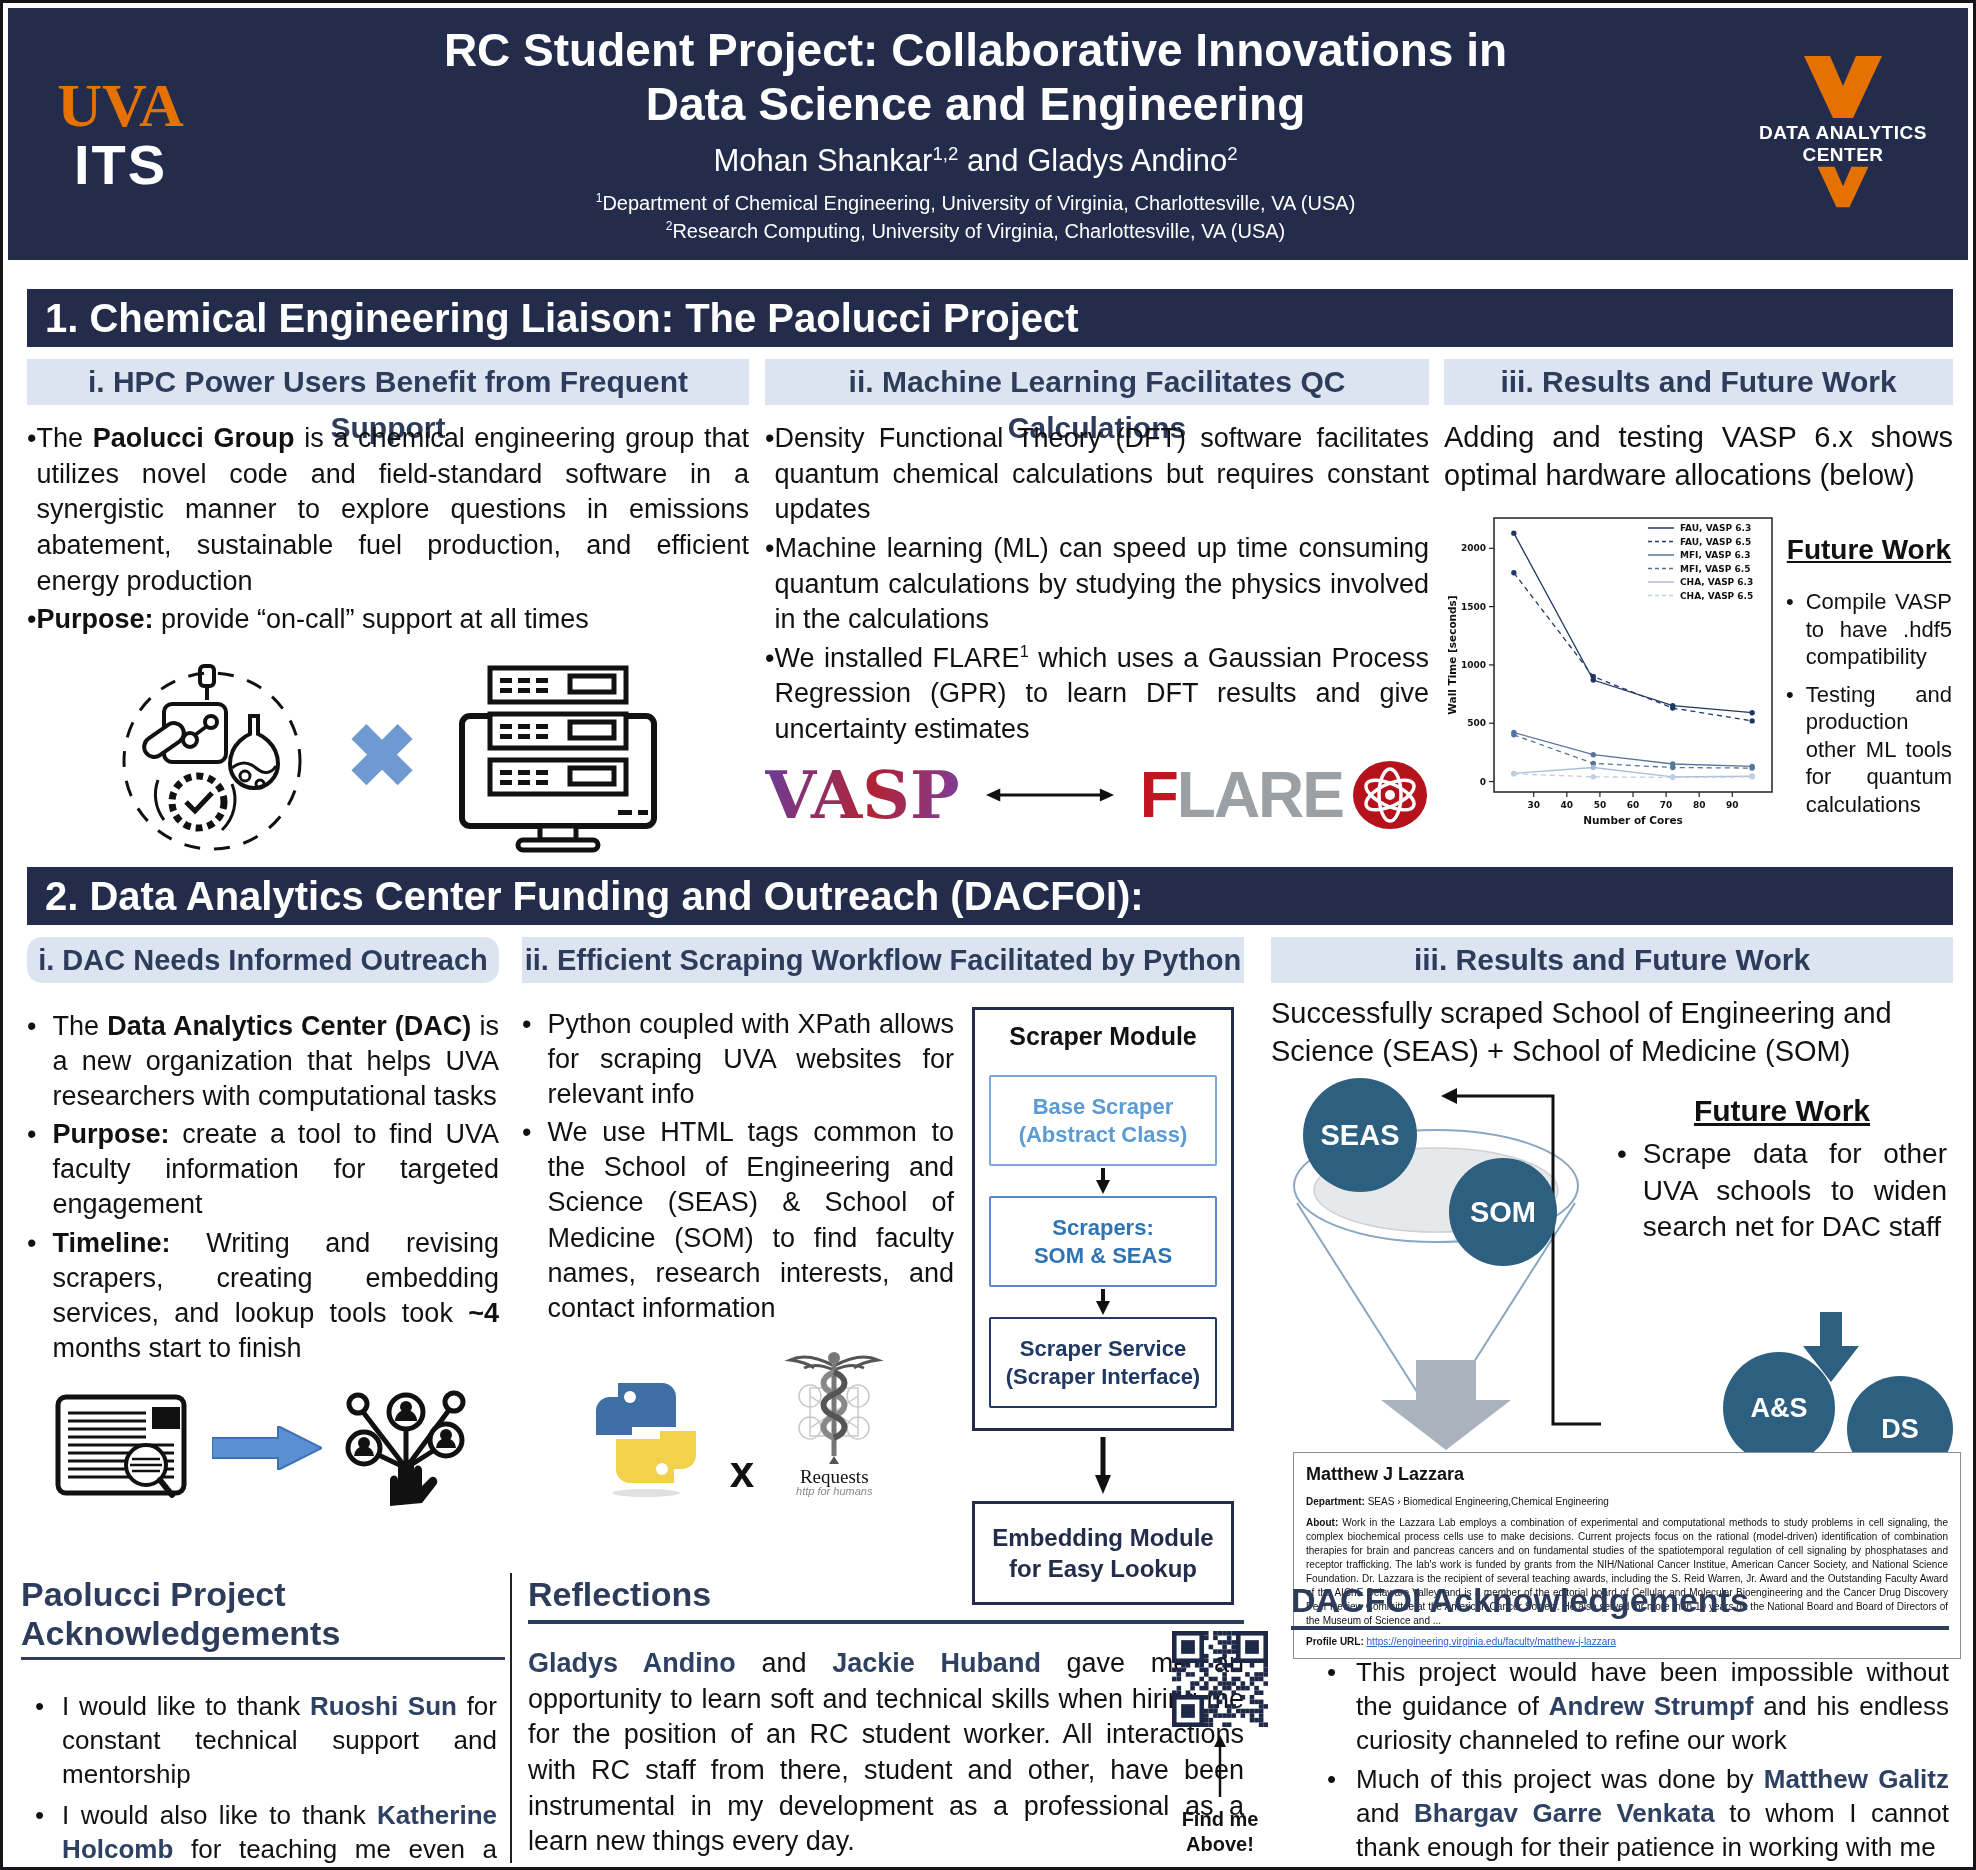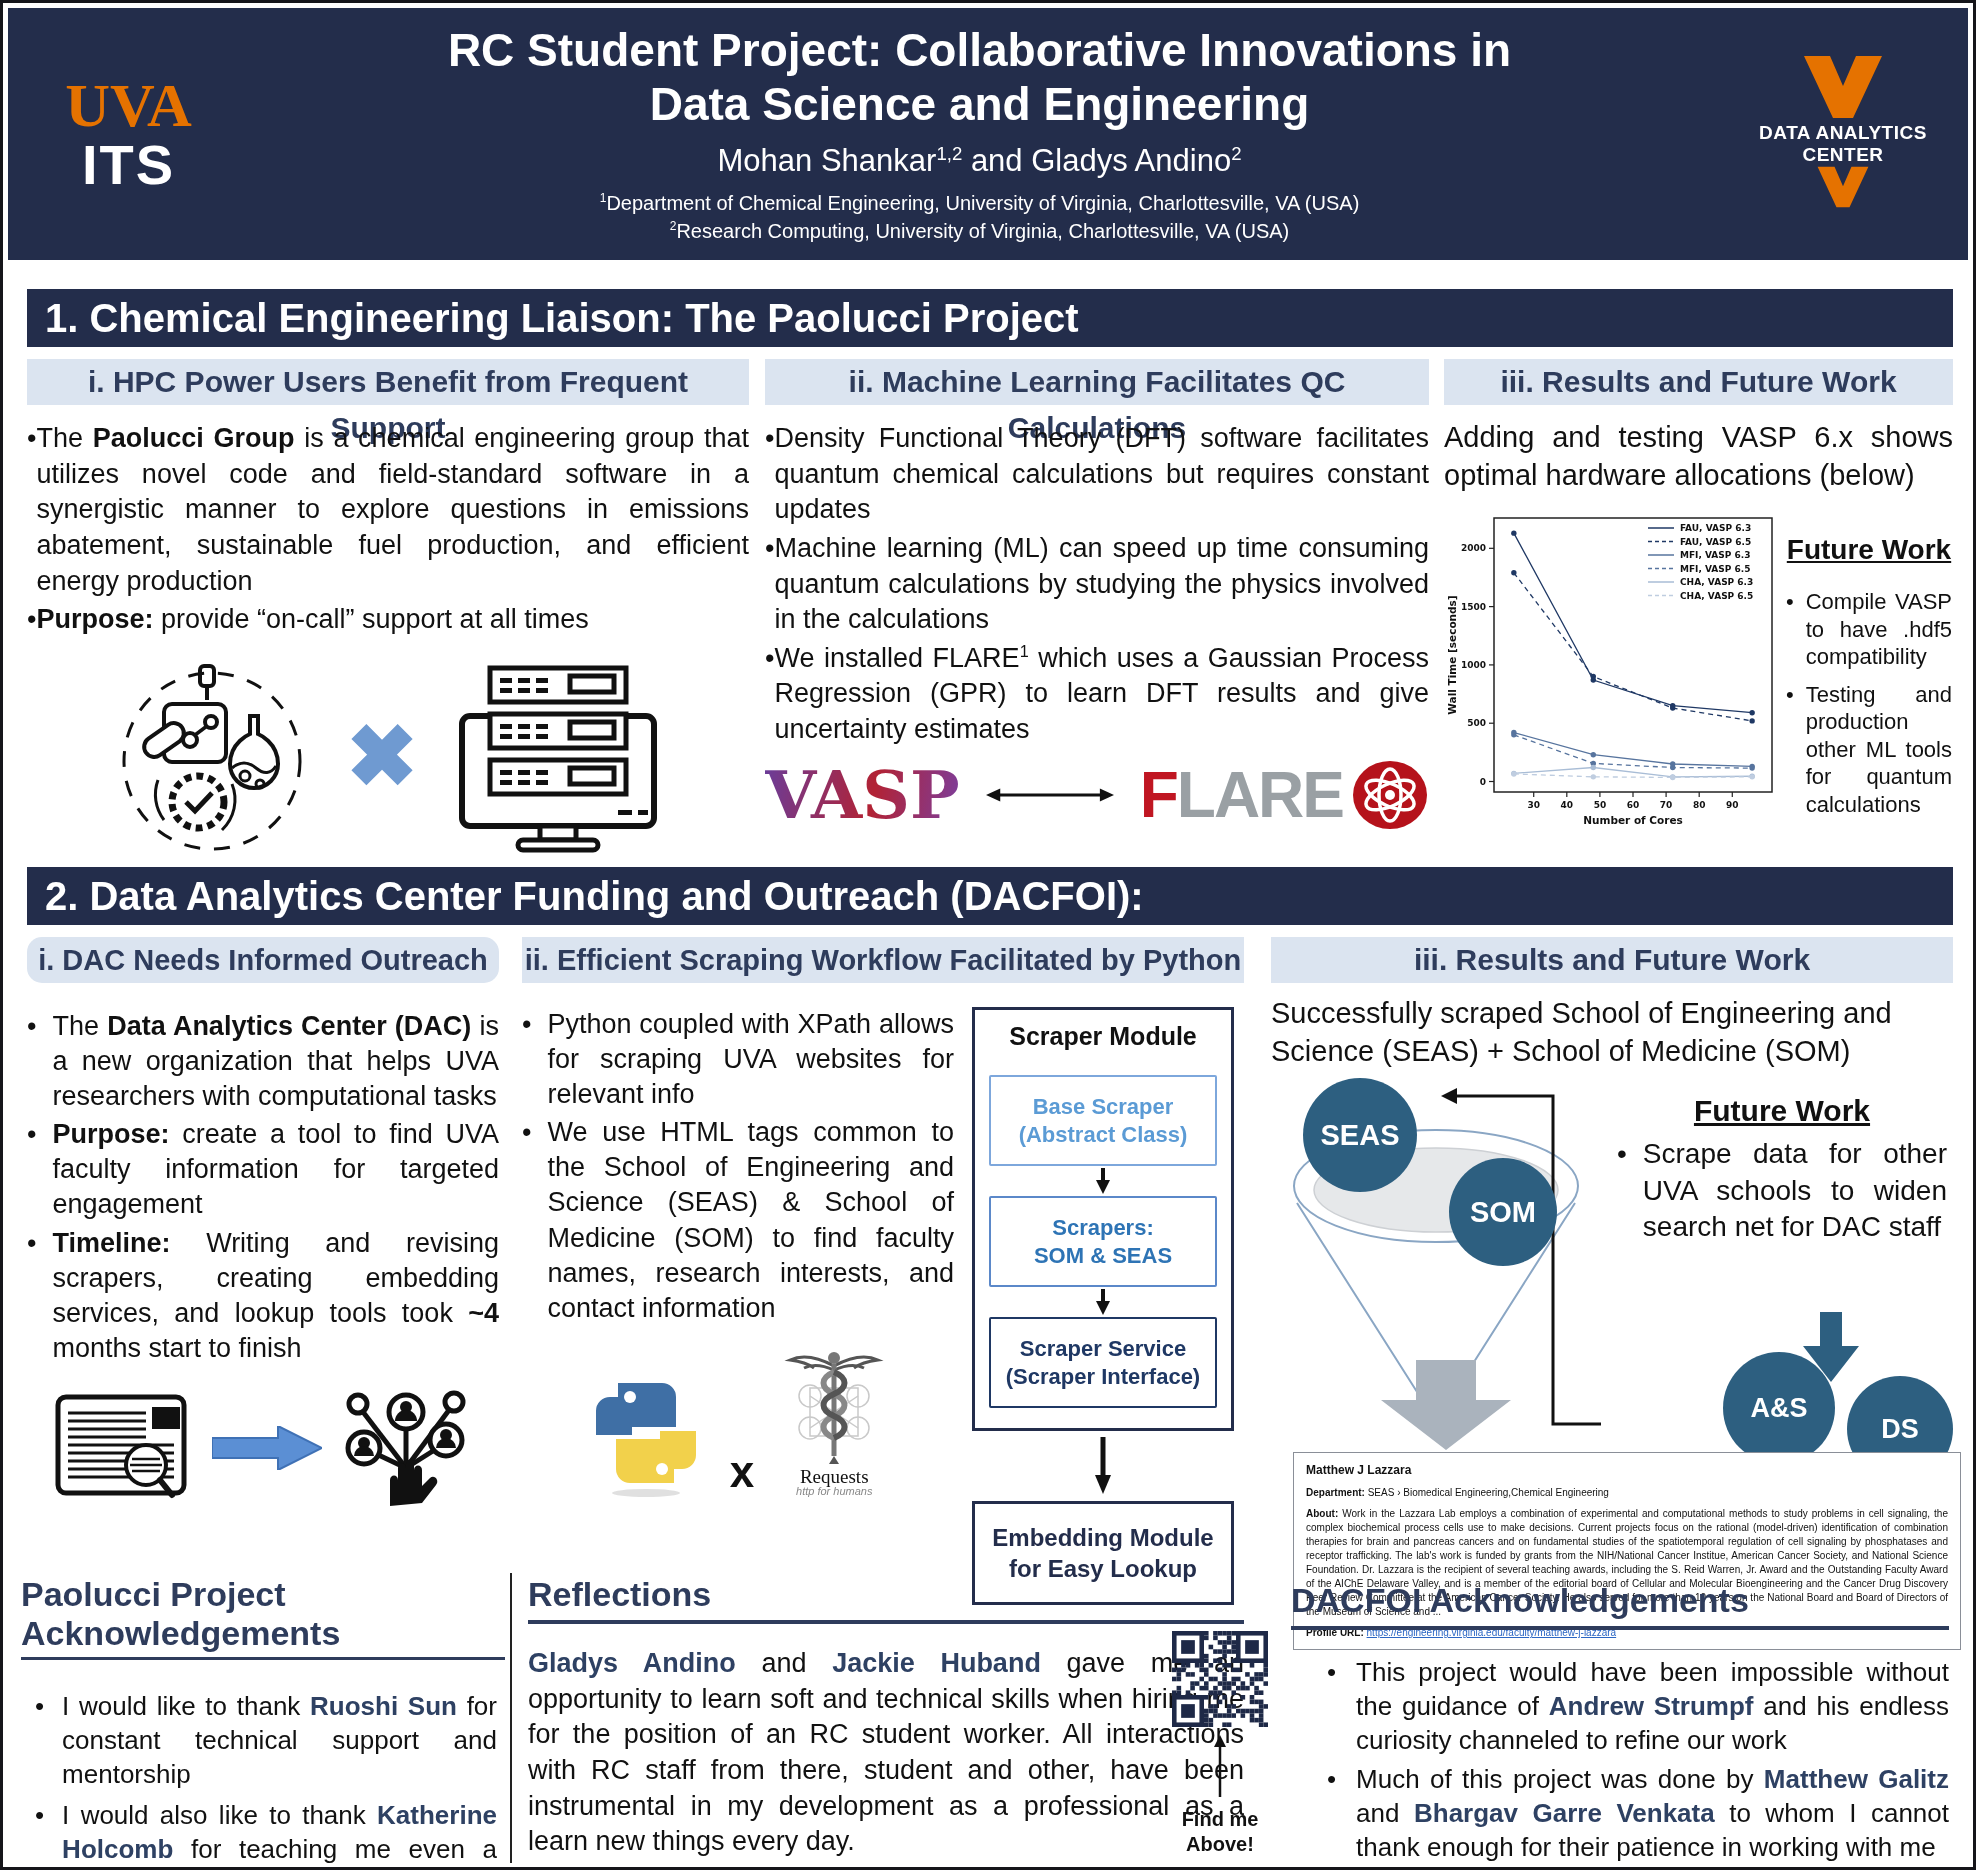--- a/index.html
+++ b/index.html
@@ -1,21 +1,21 @@
 <!DOCTYPE html>
 <html><head>
 <meta charset="utf-8">
 <style>
   html,body{margin:0;padding:0;background:#444;}
   .poster{position:relative;width:1976px;height:1870px;background:#fff;border:3px solid #15151a;
     font-family:"Liberation Sans",sans-serif;box-sizing:border-box;overflow:hidden;color:#111;}
   .abs{position:absolute;}
   
   .hdr{left:5px;top:5px;width:1960px;height:252px;background:#232D4B;color:#fff;display:flex;align-items:center;}
-  .uva-logo{width:225px;text-align:center;flex:none;padding-left:8px;}
+  .uva-logo{width:225px;text-align:center;flex:none;}
   .uva-top{font-family:"Liberation Serif",serif;font-weight:bold;font-size:62px;color:#E57200;line-height:1.0;}
   .uva-bot{font-weight:bold;font-size:56px;color:#fff;line-height:1.05;letter-spacing:2px;}
   .hdr-mid{flex:1;text-align:center;}
   .p-title{font-weight:bold;font-size:46px;line-height:1.18;max-width:1150px;margin:0 auto;}
   .p-auth{font-size:31px;margin-top:12px;}
   .p-affil{font-size:20px;line-height:1.4;margin-top:10px;}
   .dac-logo{width:250px;flex:none;text-align:center;}
   .dac-txt{color:#fff;font-weight:bold;font-size:19px;line-height:1.15;letter-spacing:.5px;}
   
   .secbar{background:#232D4B;color:#fff;font-weight:bold;font-size:40px;line-height:58px;height:58px;padding-left:18px;box-sizing:border-box;}
@@ -43,21 +43,21 @@
   .fc-arr{display:flex;justify-content:center;margin:2px 0;}
   
   .circ{border-radius:50%;background:#2d5f80;color:#fff;font-weight:bold;display:flex;align-items:center;justify-content:center;}
   
   .bhead{font-weight:bold;font-size:34px;color:#2e3c5c;}
   .hrule{border-bottom:4px solid #2e3c5c;}
   
   .fw-title{font-weight:bold;font-size:28px;text-decoration:underline;text-align:center;color:#111;}
   
   .pcard{border:1.5px solid #8a8f98;background:#fff;padding:9px 12px;font-size:10px;line-height:1.4;}
-  .pcard .nm{font-weight:bold;font-size:12px;margin-bottom:7px;}
+  .pcard .nm{font-weight:bold;font-size:18px;margin-bottom:7px;}
   .pcard .row{margin-bottom:7px;}
   .vasp{font-weight:bold;font-size:66px;font-family:"DejaVu Serif",serif;
     background:linear-gradient(100deg,#6a3d9a,#b22234 55%,#7a3fa0);-webkit-background-clip:text;background-clip:text;color:#8a2f6b;-webkit-text-fill-color:transparent;}
   .flare-f{color:#c01622;font-weight:bold;font-size:64px;font-family:"Liberation Sans",sans-serif;letter-spacing:-2px;}
   .flare-r{color:#9aa0a4;font-weight:bold;font-size:64px;letter-spacing:-2px;}
 </style>
 </head>
 <body>
 
 <div class="poster">

